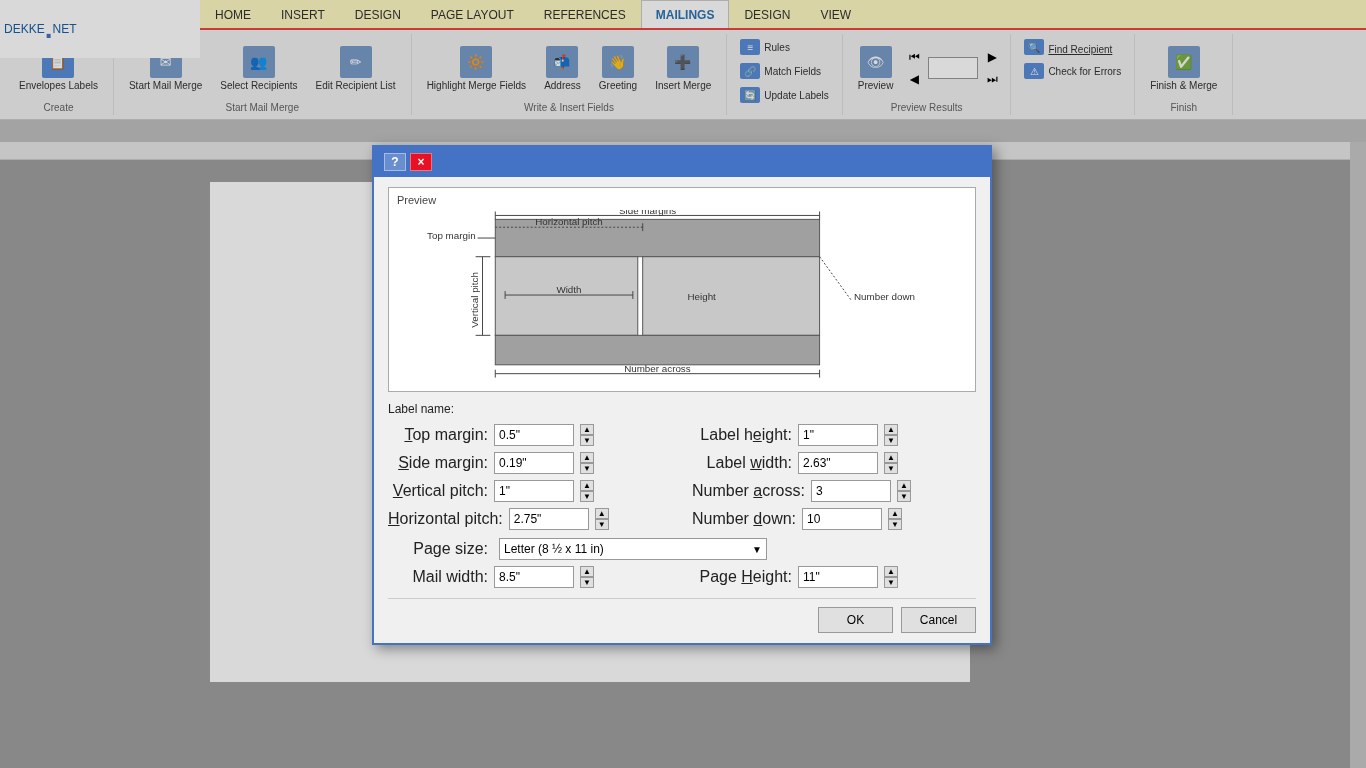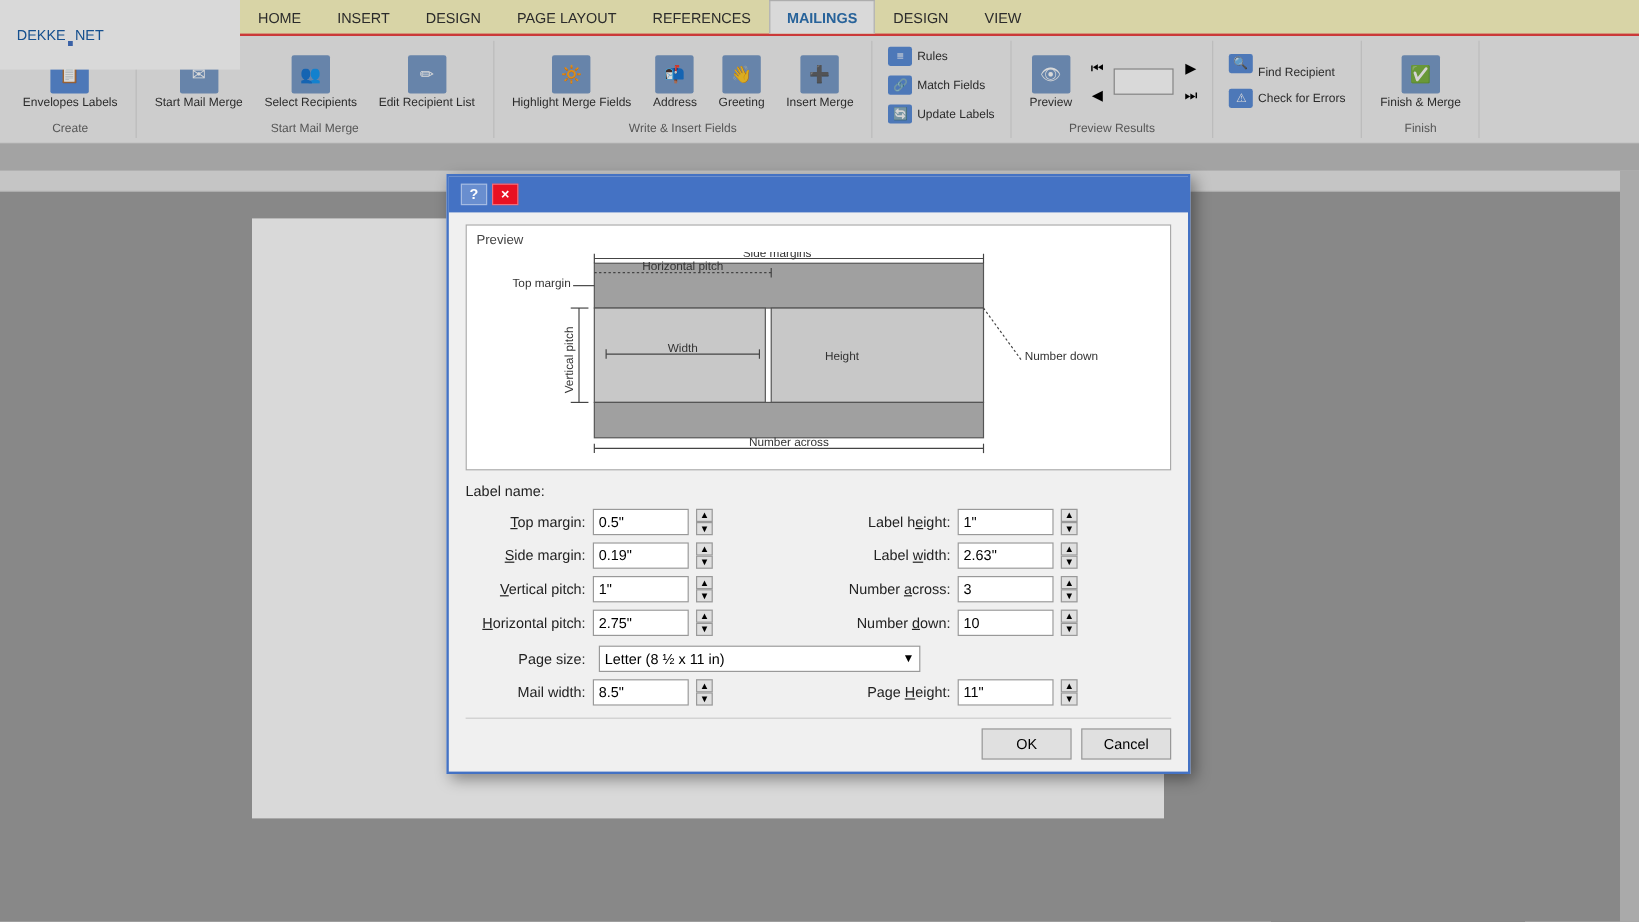--- a/index.html
+++ b/index.html
@@ -38,21 +38,21 @@
     
     #logo {
       position: absolute;
       top: 0;
       left: 0;
       width: 200px;
       height: 58px;
       background: white;
       display: flex;
       align-items: center;
-      padding: 4px 14px;
+      padding: 4px 4px;
       z-index: 100;
     }
     #logo-dekke { color: #1a5fa8; }
     #logo-dot { color: #e8e8e8; }
     #logo-net { color: #1a5fa8; }
 
     
     #ribbon {
       position: absolute;
       top: 0;
@@ -257,21 +257,21 @@
       grid-template-columns: 1fr 1fr;
       gap: 6px 20px;
     }
     .field-row {
       display: flex;
       align-items: center;
       gap: 6px;
     }
     .field-label {
       min-width: 100px;
-      font-size: 12px;
+      font-size: 16px;
       color: #222;
       text-align: right;
     }
     .field-label u { text-decoration: underline; }
     .field-input {
       width: 80px;
       height: 22px;
       border: 1px solid #999;
       background: white;
       padding: 2px 4px;
@@ -475,21 +475,21 @@
           <div class="ribbon-icon-btn" style="min-width:20px;padding:2px;">⏭</div>
         </div>
       </div>
       <span class="ribbon-group-label">Preview Results</span>
     </div>
 
     <div class="ribbon-group" style="min-width:100px;">
       <div class="ribbon-icons-row" style="flex-direction:column;align-items:flex-start;gap:2px;">
         <div class="ribbon-icon-btn" style="flex-direction:row;min-width:auto;padding:2px 4px;">
           <div style="width:20px;height:16px;background:#5b8dd9;border-radius:2px;display:flex;align-items:center;justify-content:center;font-size:10px;color:white;">🔍</div>
-          <span class="icon-label" style="margin:16px 0 0 4px;">Find Recipient</span>
+          <span class="icon-label" style="margin:4px 0 0 4px;text-decoration:underline;">Find Recipient</span>
         </div>
         <div class="ribbon-icon-btn" style="flex-direction:row;min-width:auto;padding:2px 4px;">
           <div style="width:20px;height:16px;background:#5b8dd9;border-radius:2px;display:flex;align-items:center;justify-content:center;font-size:10px;color:white;">⚠</div>
           <span class="icon-label" style="margin:0 0 0 4px;text-align:right;">Check for Errors</span>
         </div>
       </div>
     </div>
 
     <div class="ribbon-group">
       <div class="ribbon-icons-row">

